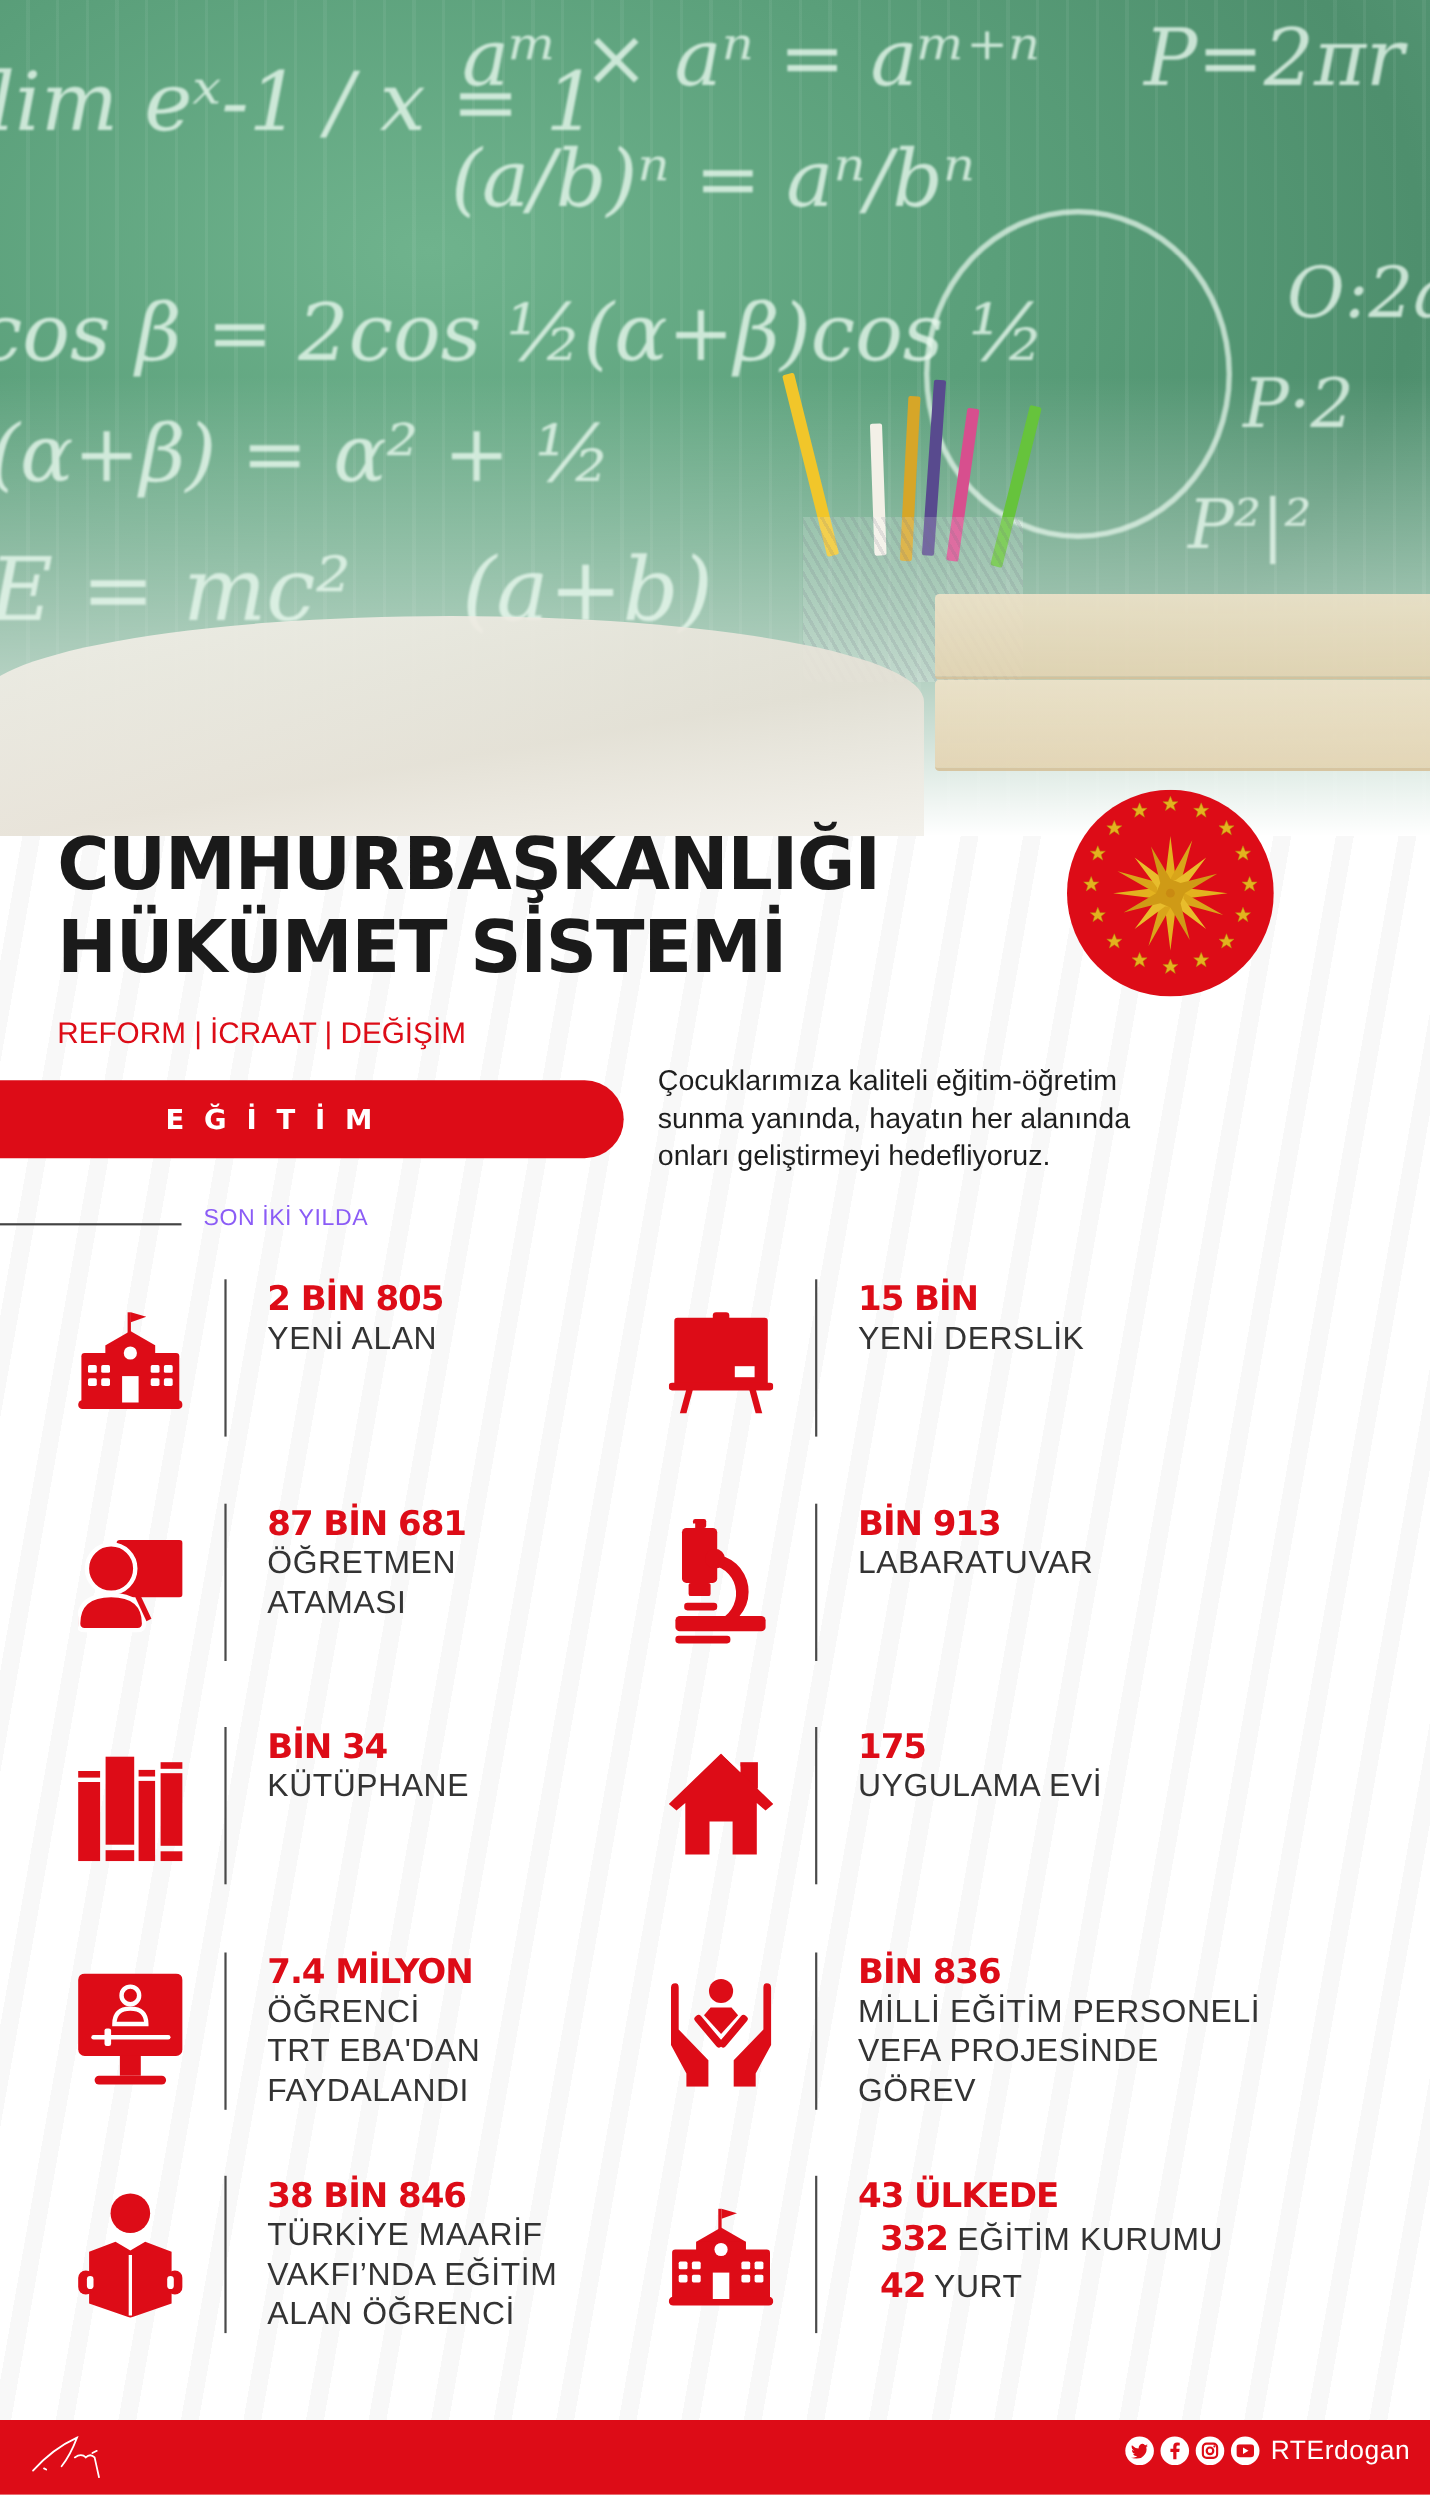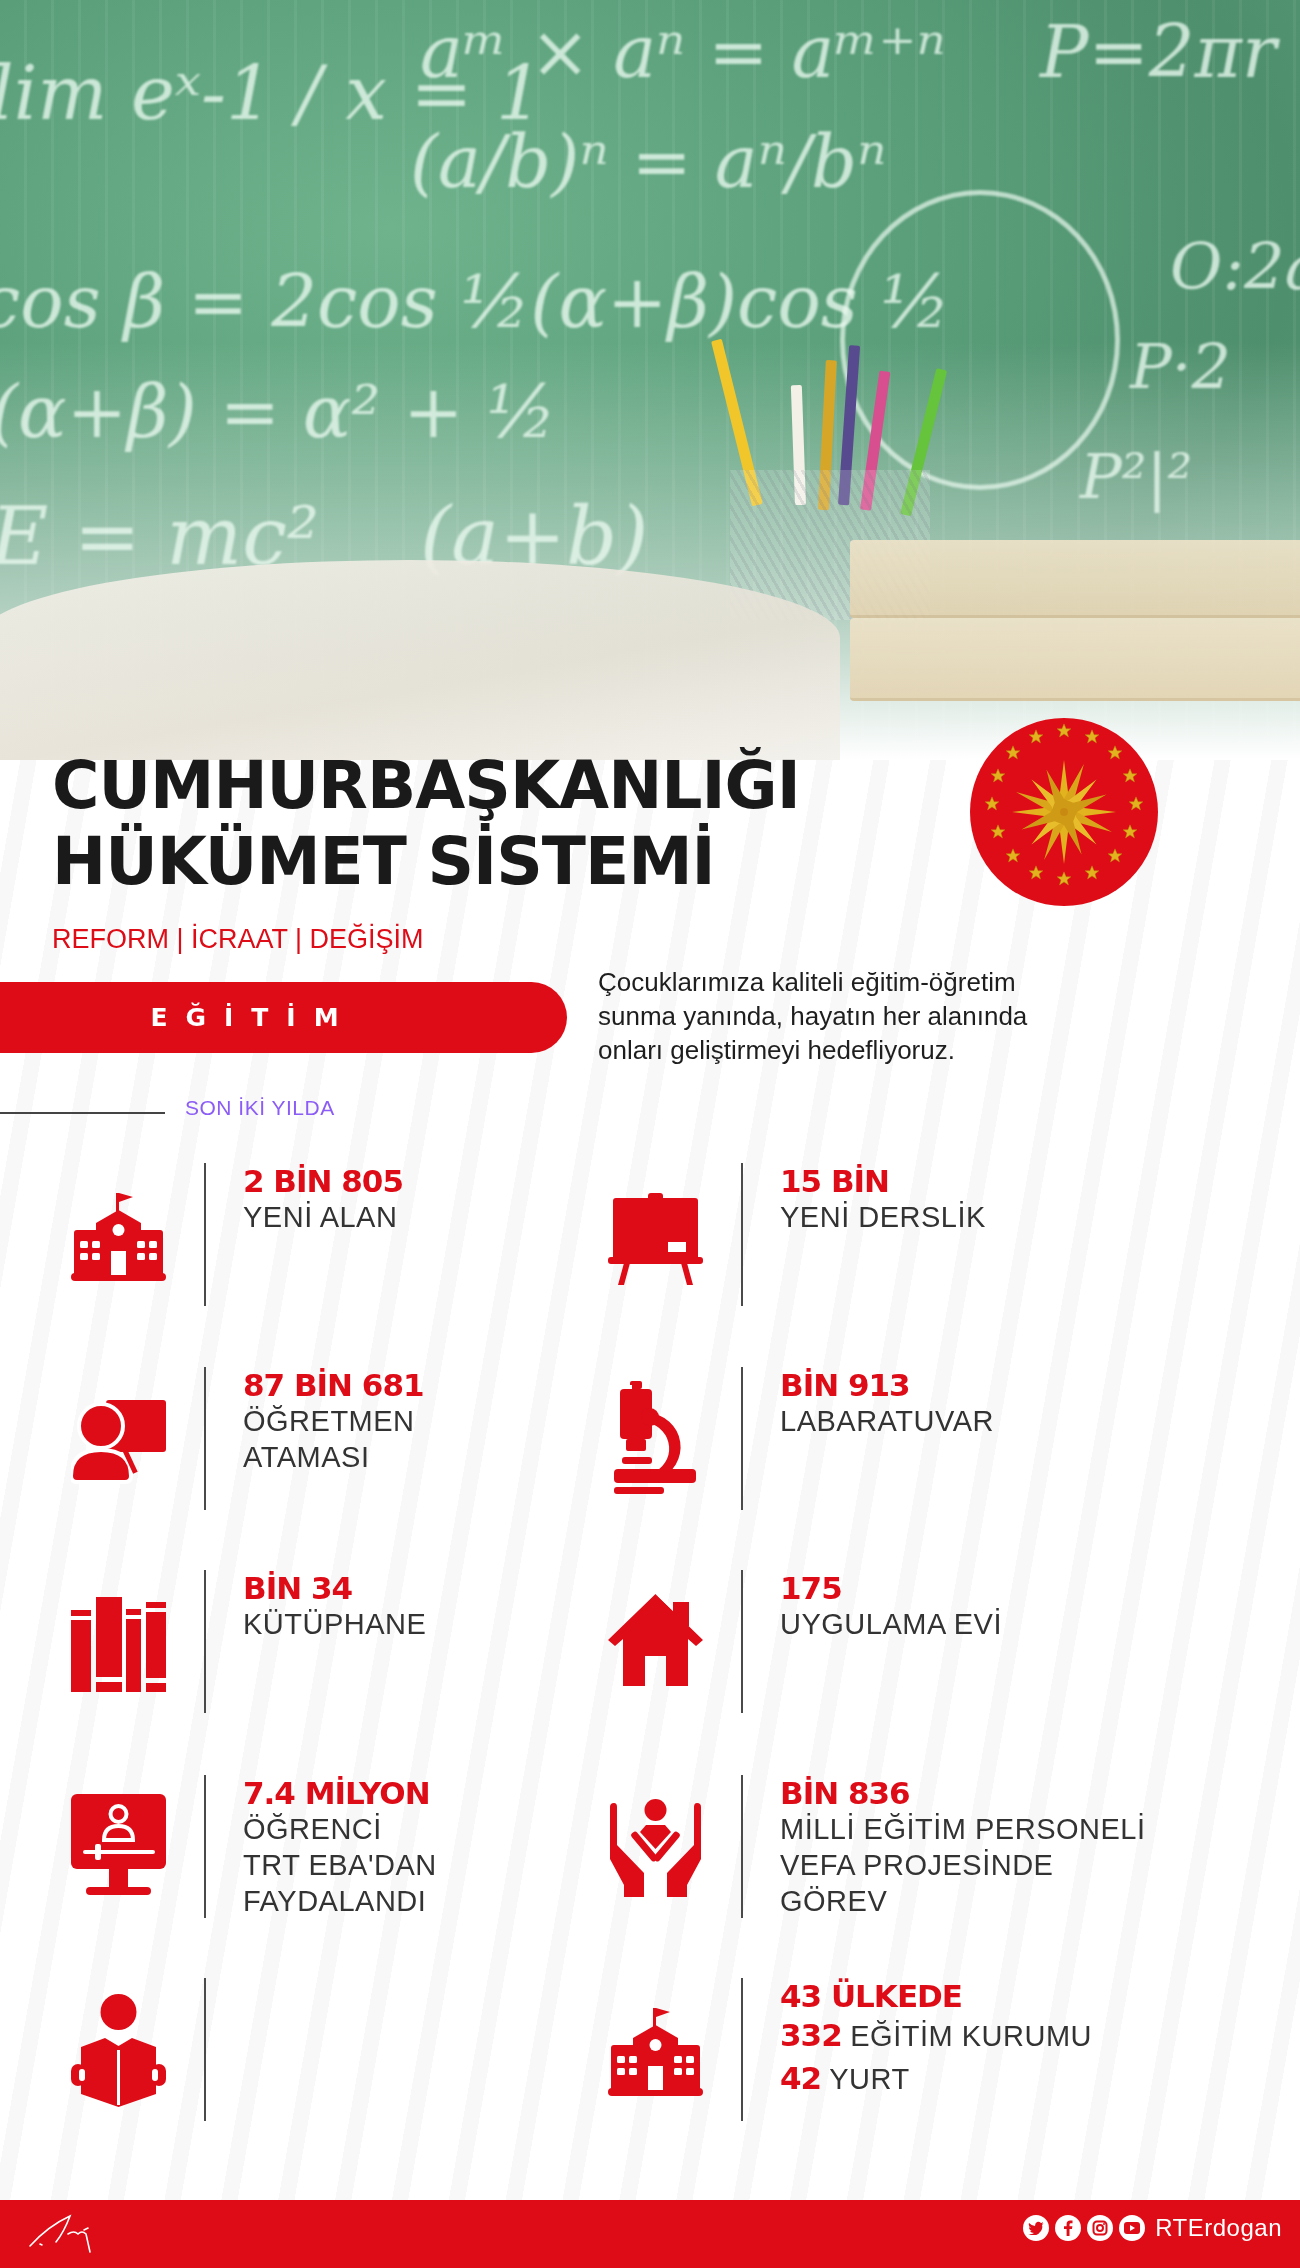--- a/index.html
+++ b/index.html
@@ -35,21 +35,21 @@
   .section-rule { position: absolute; left: 0; top: 1112px; width: 165px; height: 2px; background: #444444; z-index: 5; }
   .section-label { position: absolute; left: 185px; top: 1096px; font-family: "Liberation Sans", sans-serif; font-size: 21px; color: #8b5cf6; letter-spacing: 0.5px; z-index: 5; }
 
   .stat { position: absolute; width: 560px; height: 143px; z-index: 5; }
   .stat .icon { position: absolute; left: 0; top: 0; width: 95px; height: 143px; display: flex; align-items: center; justify-content: center; }
   .stat .divider { position: absolute; left: 133px; top: 0; width: 2px; height: 143px; background: #4a4a4a; }
   .stat .text { position: absolute; left: 172px; top: 0; height: 143px; display: flex; flex-direction: column; }
   .stat .value { font-family: "DejaVu Sans", sans-serif; font-weight: bold; font-size: 31px; line-height: 36px; color: #dd0c17; letter-spacing: -1px; }
   .stat .label { font-family: "Liberation Sans", sans-serif; font-size: 29px; line-height: 36px; color: #333333; letter-spacing: 0.5px; }
   .stat .mixed { font-family: "Liberation Sans", sans-serif; font-size: 29px; line-height: 42px; color: #333333; letter-spacing: 0.5px; }
-  .stat .mixed b { font-family: "DejaVu Sans", sans-serif; font-weight: bold; color: #dd0c17; font-size: 31px; letter-spacing: -1px; }
+  .stat .mixed b { font-family: "DejaVu Sans", sans-serif; font-weight: bold; color: #dd0c17; font-size: 31px; letter-spacing: -1px; margin-left: 20px; }
 
   .footer { position: absolute; left: 0; top: 2200px; width: 1300px; height: 68px; background: #dd0c17; z-index: 5; }
   .signature { position: absolute; left: 28px; top: 12px; width: 80px; height: 46px; }
   .social { position: absolute; right: 18px; top: 14px; display: flex; align-items: center; gap: 6px; }
   .social .si { width: 26px; height: 26px; border-radius: 50%; background: #ffffff; display: flex; align-items: center; justify-content: center; }
   .social .handle { color: #ffffff; font-family: "Liberation Sans", sans-serif; font-size: 24px; margin-left: 4px; letter-spacing: 0.5px; }
 </style>
 </head>
 <body>
 
@@ -332,20 +332,26 @@
       <rect x="81" y="72" width="14" height="22" rx="7"></rect>
     </g>
         <g fill="#fff">
       <rect x="46" y="58" width="3" height="55"></rect>
       <rect x="8" y="77" width="6" height="12" rx="3"></rect>
           <rect x="81" y="77" width="6" height="12" rx="3"></rect>
     </g>
       </svg>
   </div>
   <div class="divider"></div>
+  <div class="text">
+    <div class="value">38 BİN 846</div>
+    <div class="label">TÜRKİYE MAARİF</div>
+    <div class="label">VAKFI’NDA EĞİTİM</div>
+    <div class="label">ALAN ÖĞRENCİ</div>
+  </div>
 </div>
 
 <div class="stat" style="left:608px;top:1978px;">
   <div class="icon">
     <svg width="95" height="100" viewBox="0 0 95 100">
         <g fill="#dd0c17">
       <rect x="45" y="8" width="3" height="22"></rect>
           <polygon points="48,8 62,12 48,17"></polygon>
       <polygon points="47.5,25 70,38 70,46 25,46 25,38"></polygon>
       <rect x="25" y="38" width="45" height="20"></rect>

